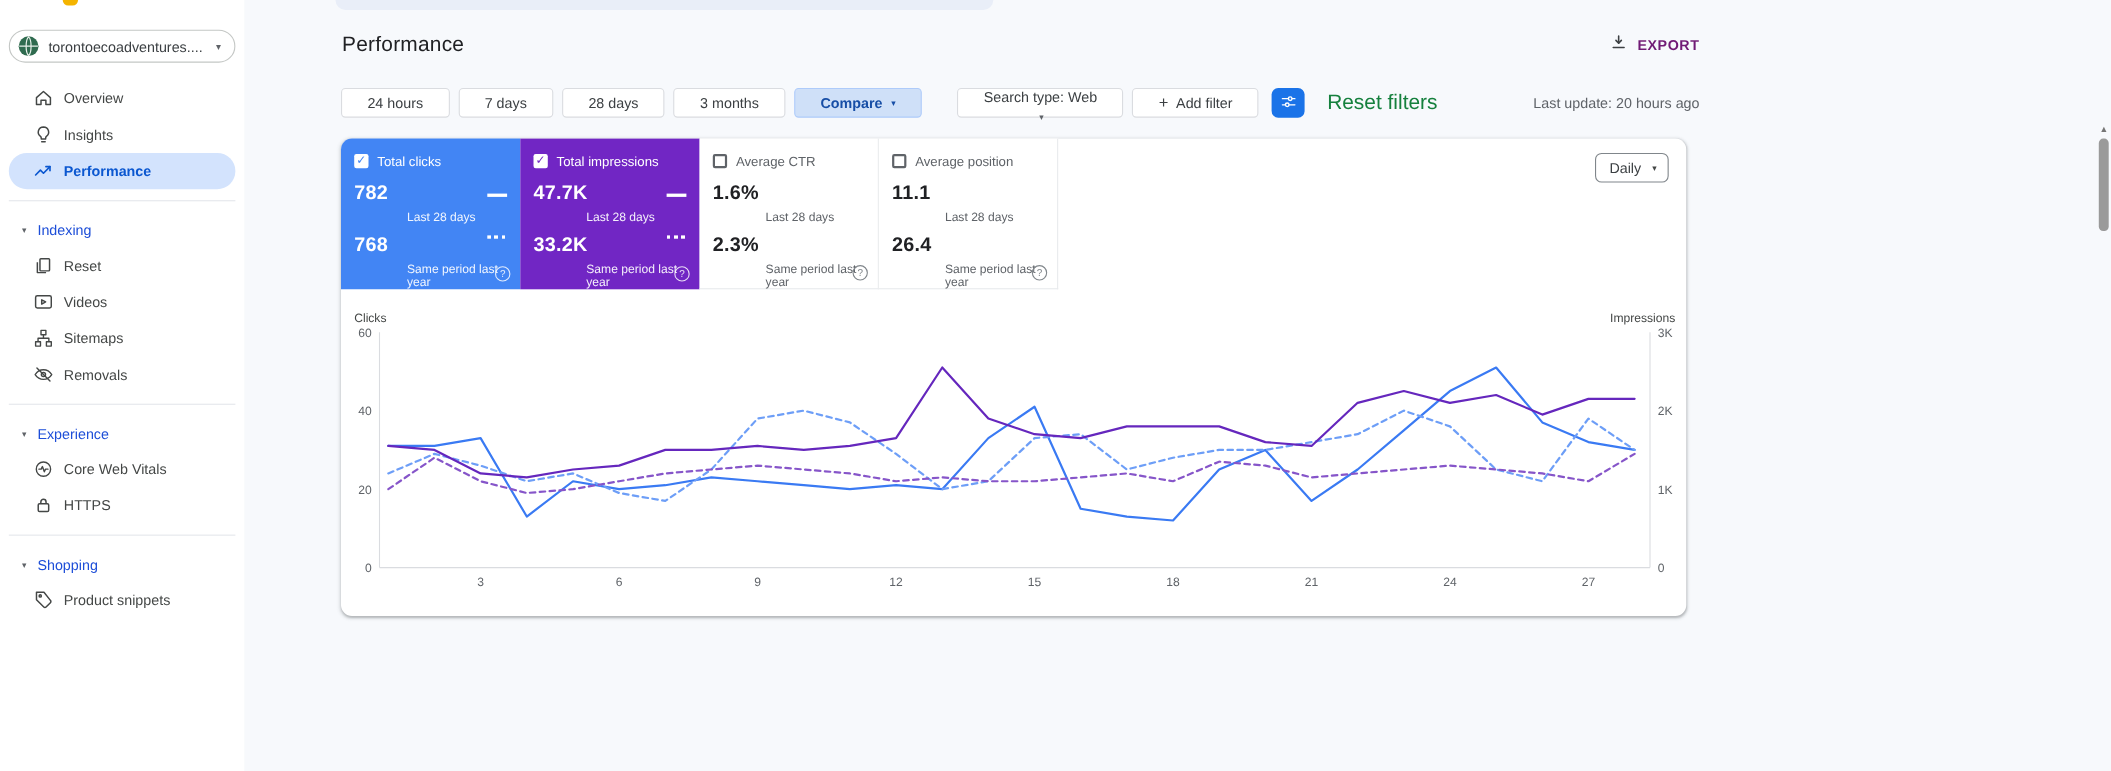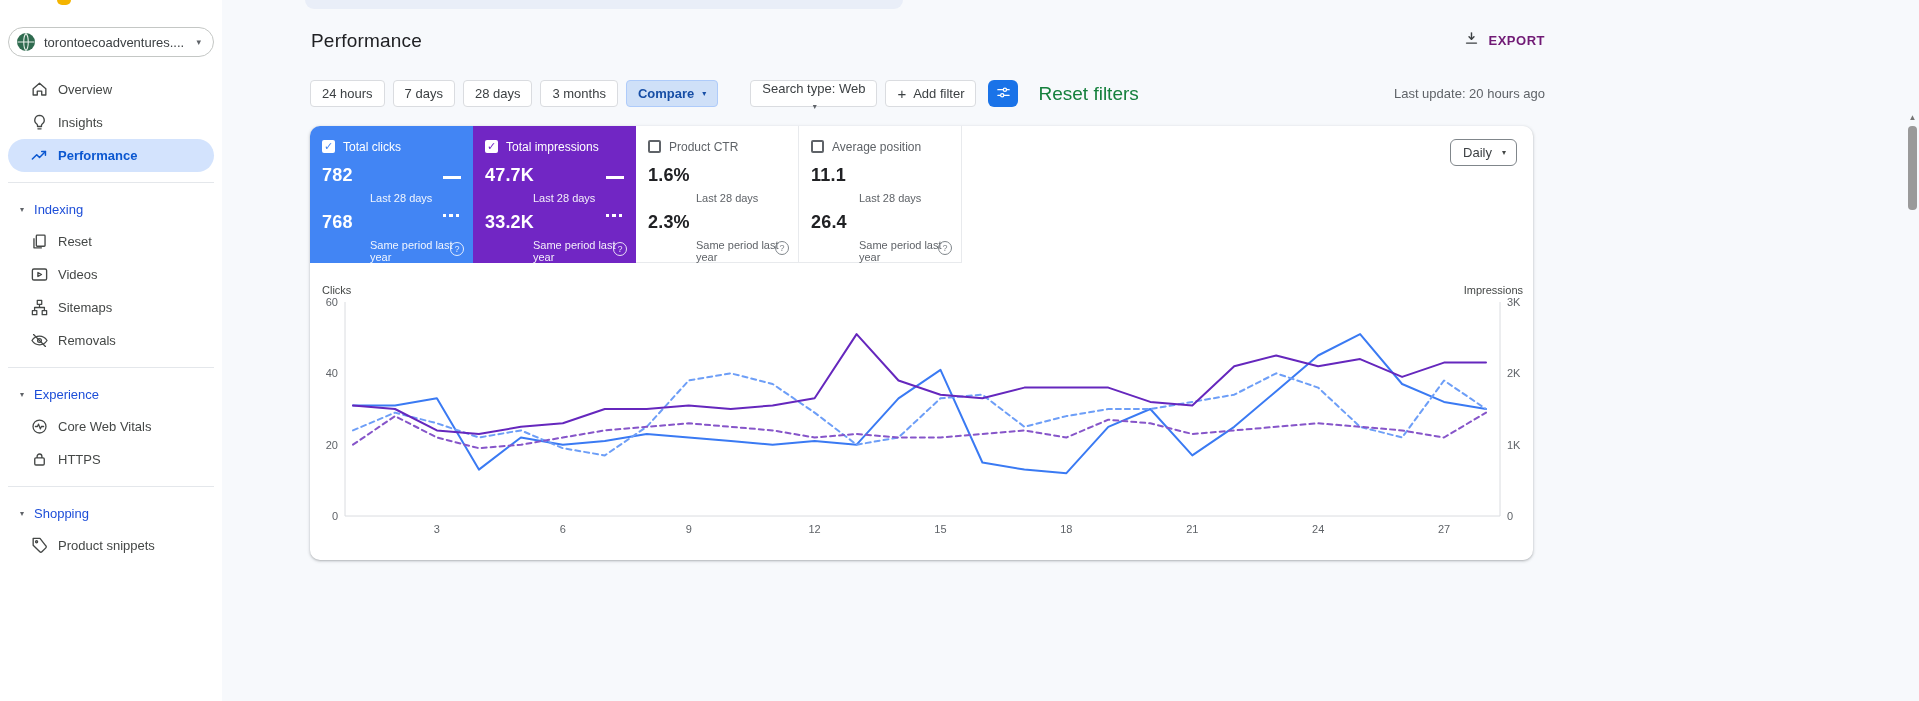--- a/index.html
+++ b/index.html
@@ -39,21 +39,21 @@
   
   .content { position: absolute; left: 310px; top: 0; width: 1235px; height: 701px; z-index: 2; }
   .page-title { position: absolute; left: 1px; top: 30px; font-size: 19px; font-weight: 400; color: #202124; letter-spacing: .2px; }
   .export-btn {
     position: absolute; right: 0; top: 30px; display: flex; align-items: center; gap: 9px;
     font-size: 13px; font-weight: 700; letter-spacing: .5px; color: #701a75;
     background: none; border: none; cursor: pointer; font-family: inherit;
   }
   .filter-bar { position: absolute; left: 0; right: 0; top: 80px; height: 27px; display: flex; align-items: center; gap: 8px; }
   .chip {
-    height: 27px; display: inline-flex; align-items: center; gap: 6px; padding: 0 11px;
+    height: 27px; display: inline-flex; align-items: center; gap: 6px; padding: 0 23px;
     background: #fff; border: 1px solid #dadce0; border-radius: 4px; font-size: 13px; color: #3c4043;
     cursor: pointer; font-family: inherit; white-space: nowrap;
   }
   .chip .caret { font-size: 8px; color: #5f6368; margin-left: 2px; }
   .chip.compare { background: #cfe0f8; border-color: #aecbfa; color: #174ea6; font-weight: 700; }
   .chip.compare .caret { color: #174ea6; }
   .chip.search-type { margin-left: 24px; flex-direction: column; }
   .plus { font-size: 15px; color: #3c4043; line-height: 1; margin-right: 1px; }
   .tune-btn { width: 30px; height: 27px; border: none; border-radius: 6px; background: #1a73e8; display: flex; align-items: center; justify-content: center; cursor: pointer; margin-left: 4px; }
   .tune-btn svg { width: 17px; height: 17px; }
@@ -324,21 +324,21 @@
         <div class="mc-value cmp">33.2K</div>
         <div class="mc-period">Same period last year</div>
         <span class="dash solid"></span>
         <span class="dash dashed"></span>
         <span class="help">?</span>
       </div>
 
       <div class="metric-card plain">
         <div class="mc-head">
           <span class="cb unchecked"></span>
-          <span class="mc-label">Product CTR</span>
+          <span class="mc-label">Average CTR</span>
         </div>
         <div class="mc-value">1.6%</div>
         <div class="mc-period">Last 28 days</div>
         <div class="mc-value cmp">2.3%</div>
         <div class="mc-period">Same period last year</div>
         <span class="help">?</span>
       </div>
 
       <div class="metric-card plain">
         <div class="mc-head">

